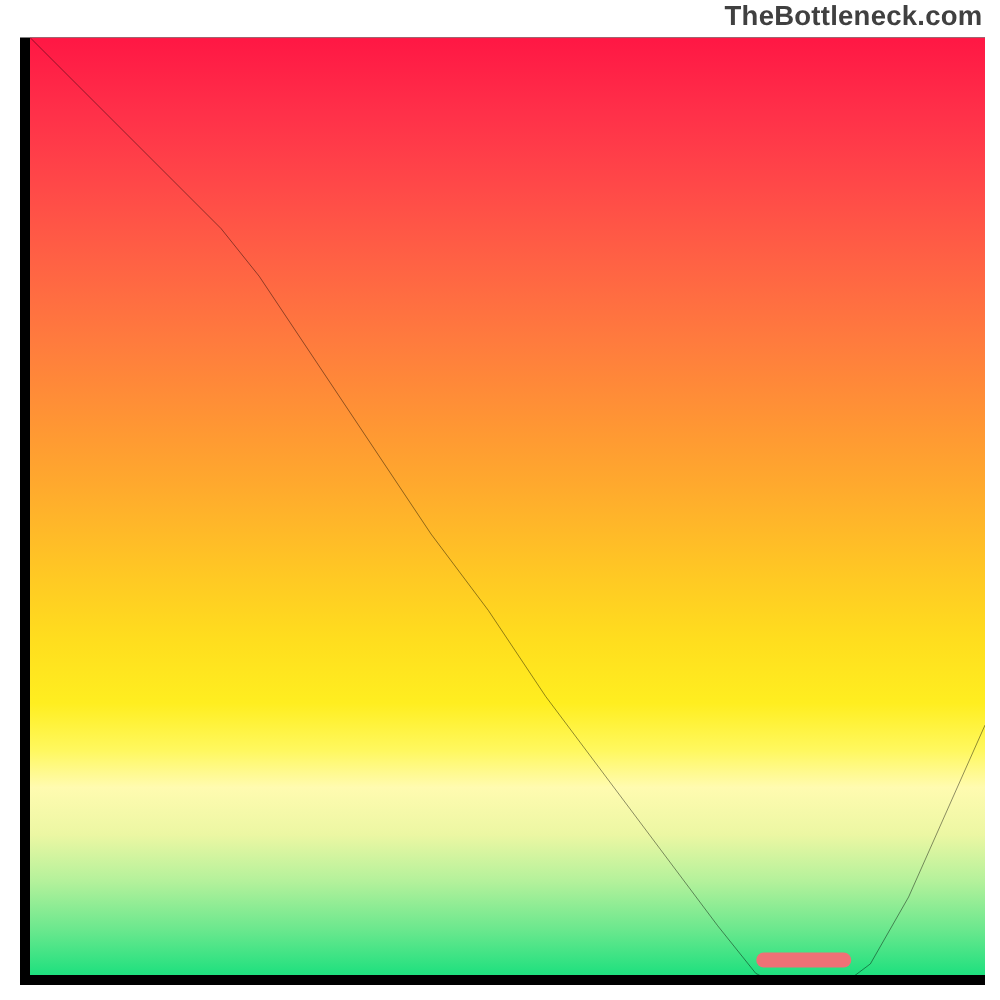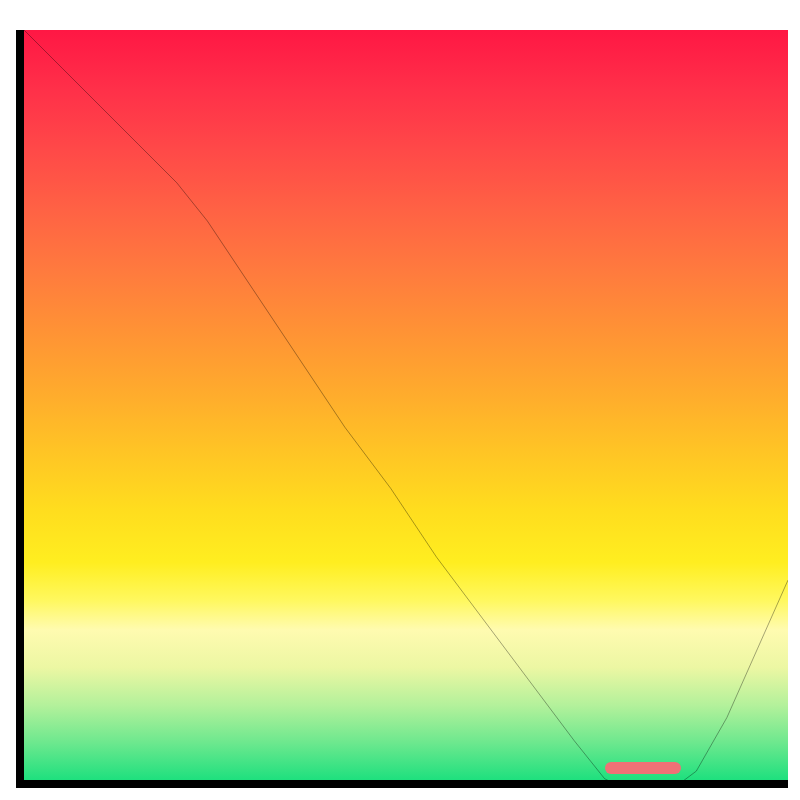--- a/index.html
+++ b/index.html
@@ -75,20 +75,21 @@
     position: absolute;
     height: 12px;
     border-radius: 6px;
     background: #ef7176;
   }
 </style>
 </head>
 <body>
 
 <div class="stage">
+  <div class="watermark">TheBottleneck.com</div>
 
   <div class="plot-wrap">
     <div class="plot-inner">
       <div class="gradient-bg"></div>
 
       <svg class="curve" viewBox="0 0 100 100" preserveAspectRatio="none">
         <path id="curve-path" fill="none" stroke="#000000" stroke-width="0.35" vector-effect="non-scaling-stroke" d="M0.00 0.00 L5.00 5.00 L10.00 10.00 L15.00 15.00 L20.00 20.00 L24.00 25.00 L30.00 34.00 L36.00 43.00 L42.00 52.00 L48.00 60.00 L54.00 69.00 L60.00 77.00 L66.00 85.00 L72.00 93.00 L76.00 98.00 L80.00 100.00 L84.00 100.00 L88.00 97.00 L92.00 90.00 L96.00 81.00 L100.00 72.00"></path>
       </svg>
 
       <div id="opt-marker" class="marker" style="left: 580.64px; width: 76.4px; bottom: 6px; background: rgb(239, 113, 118);"></div>

